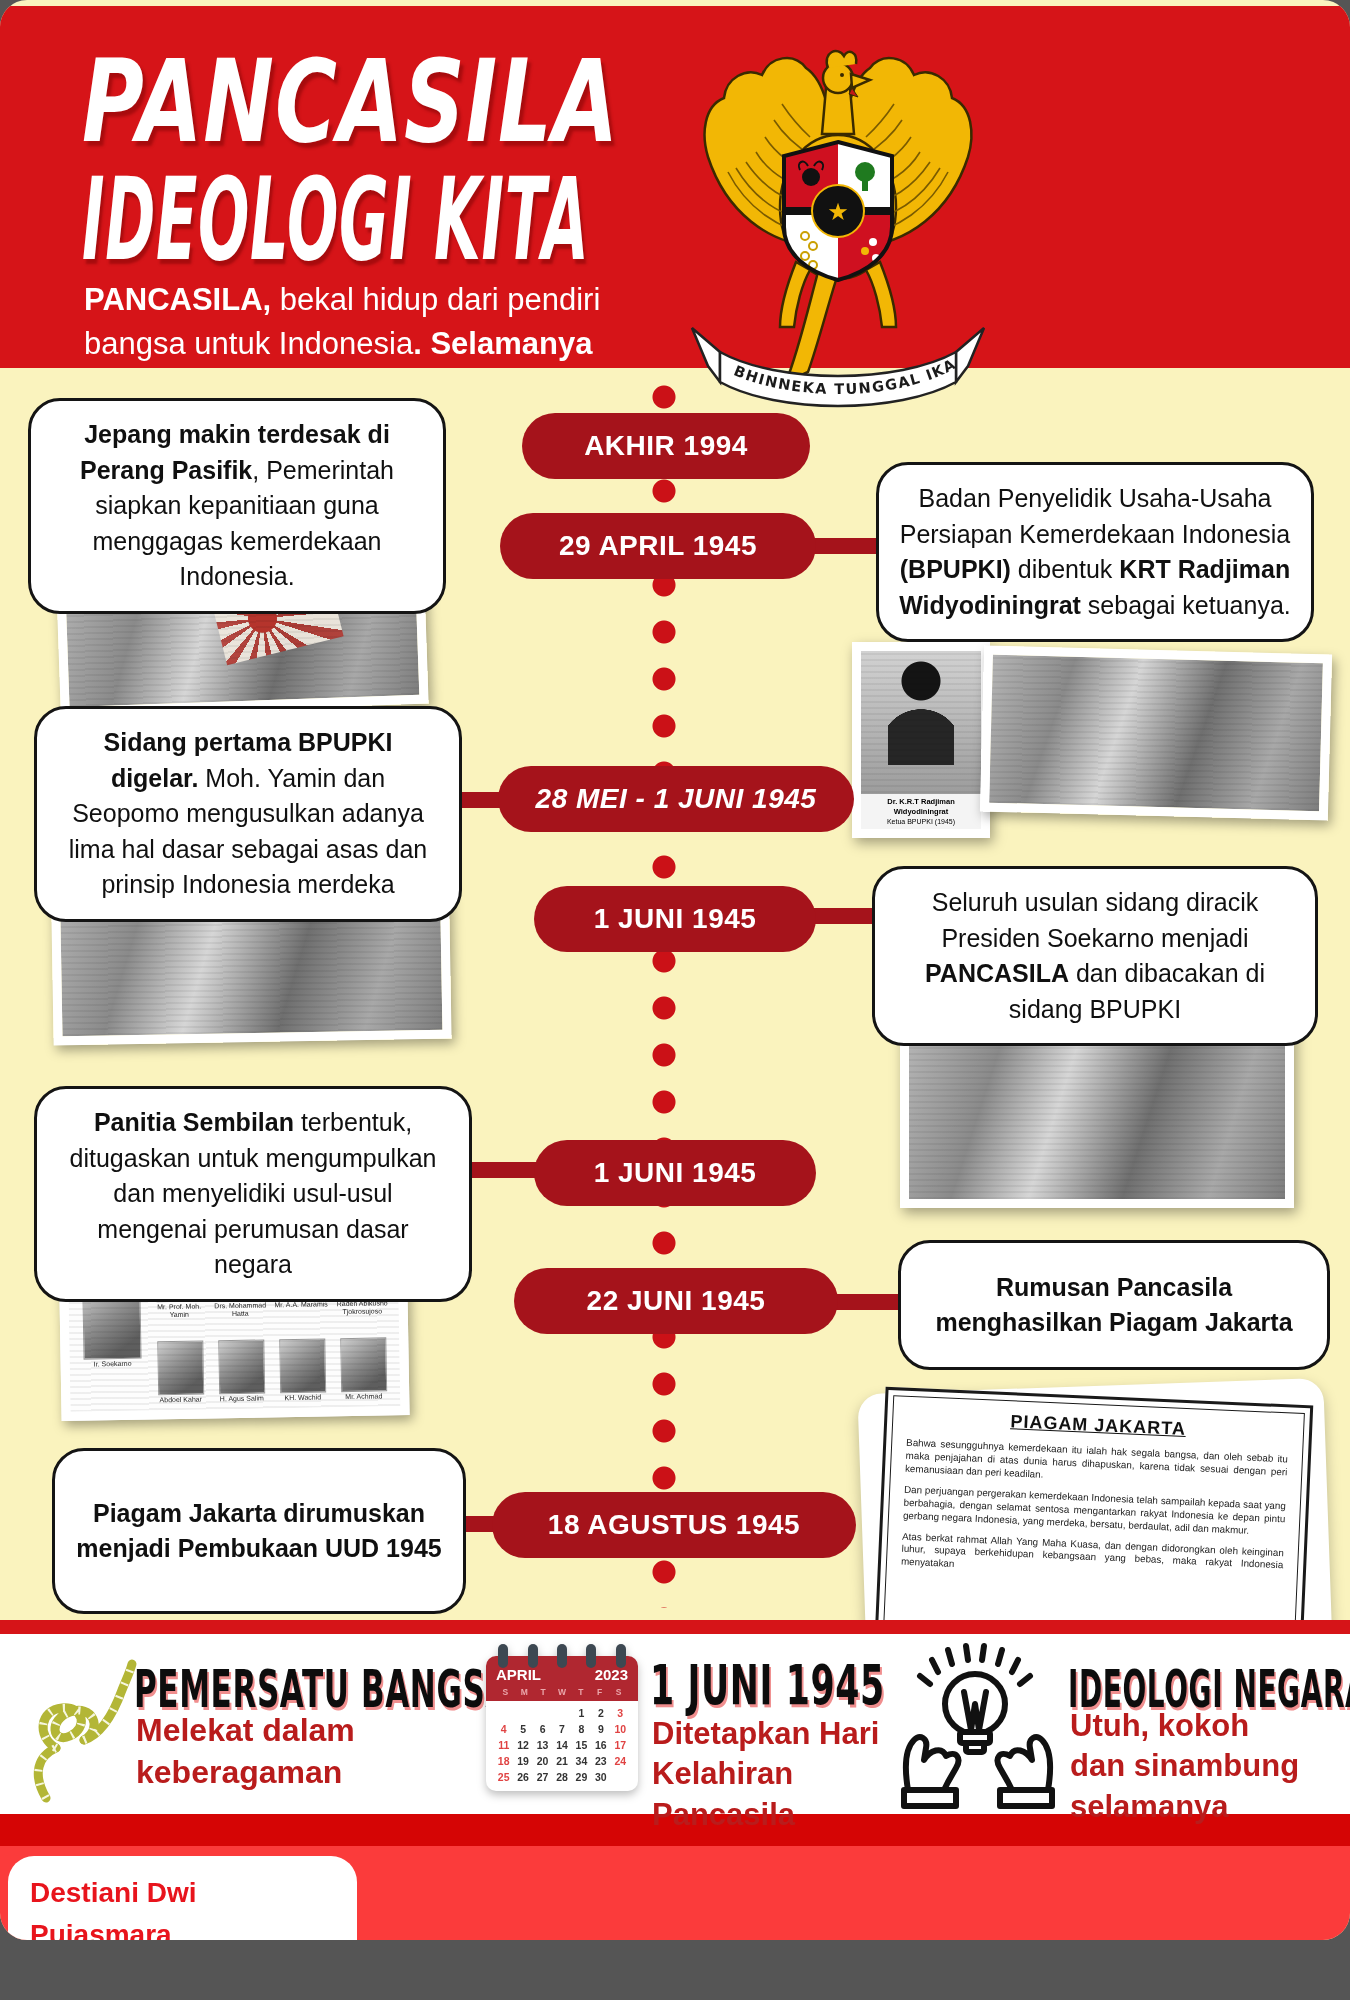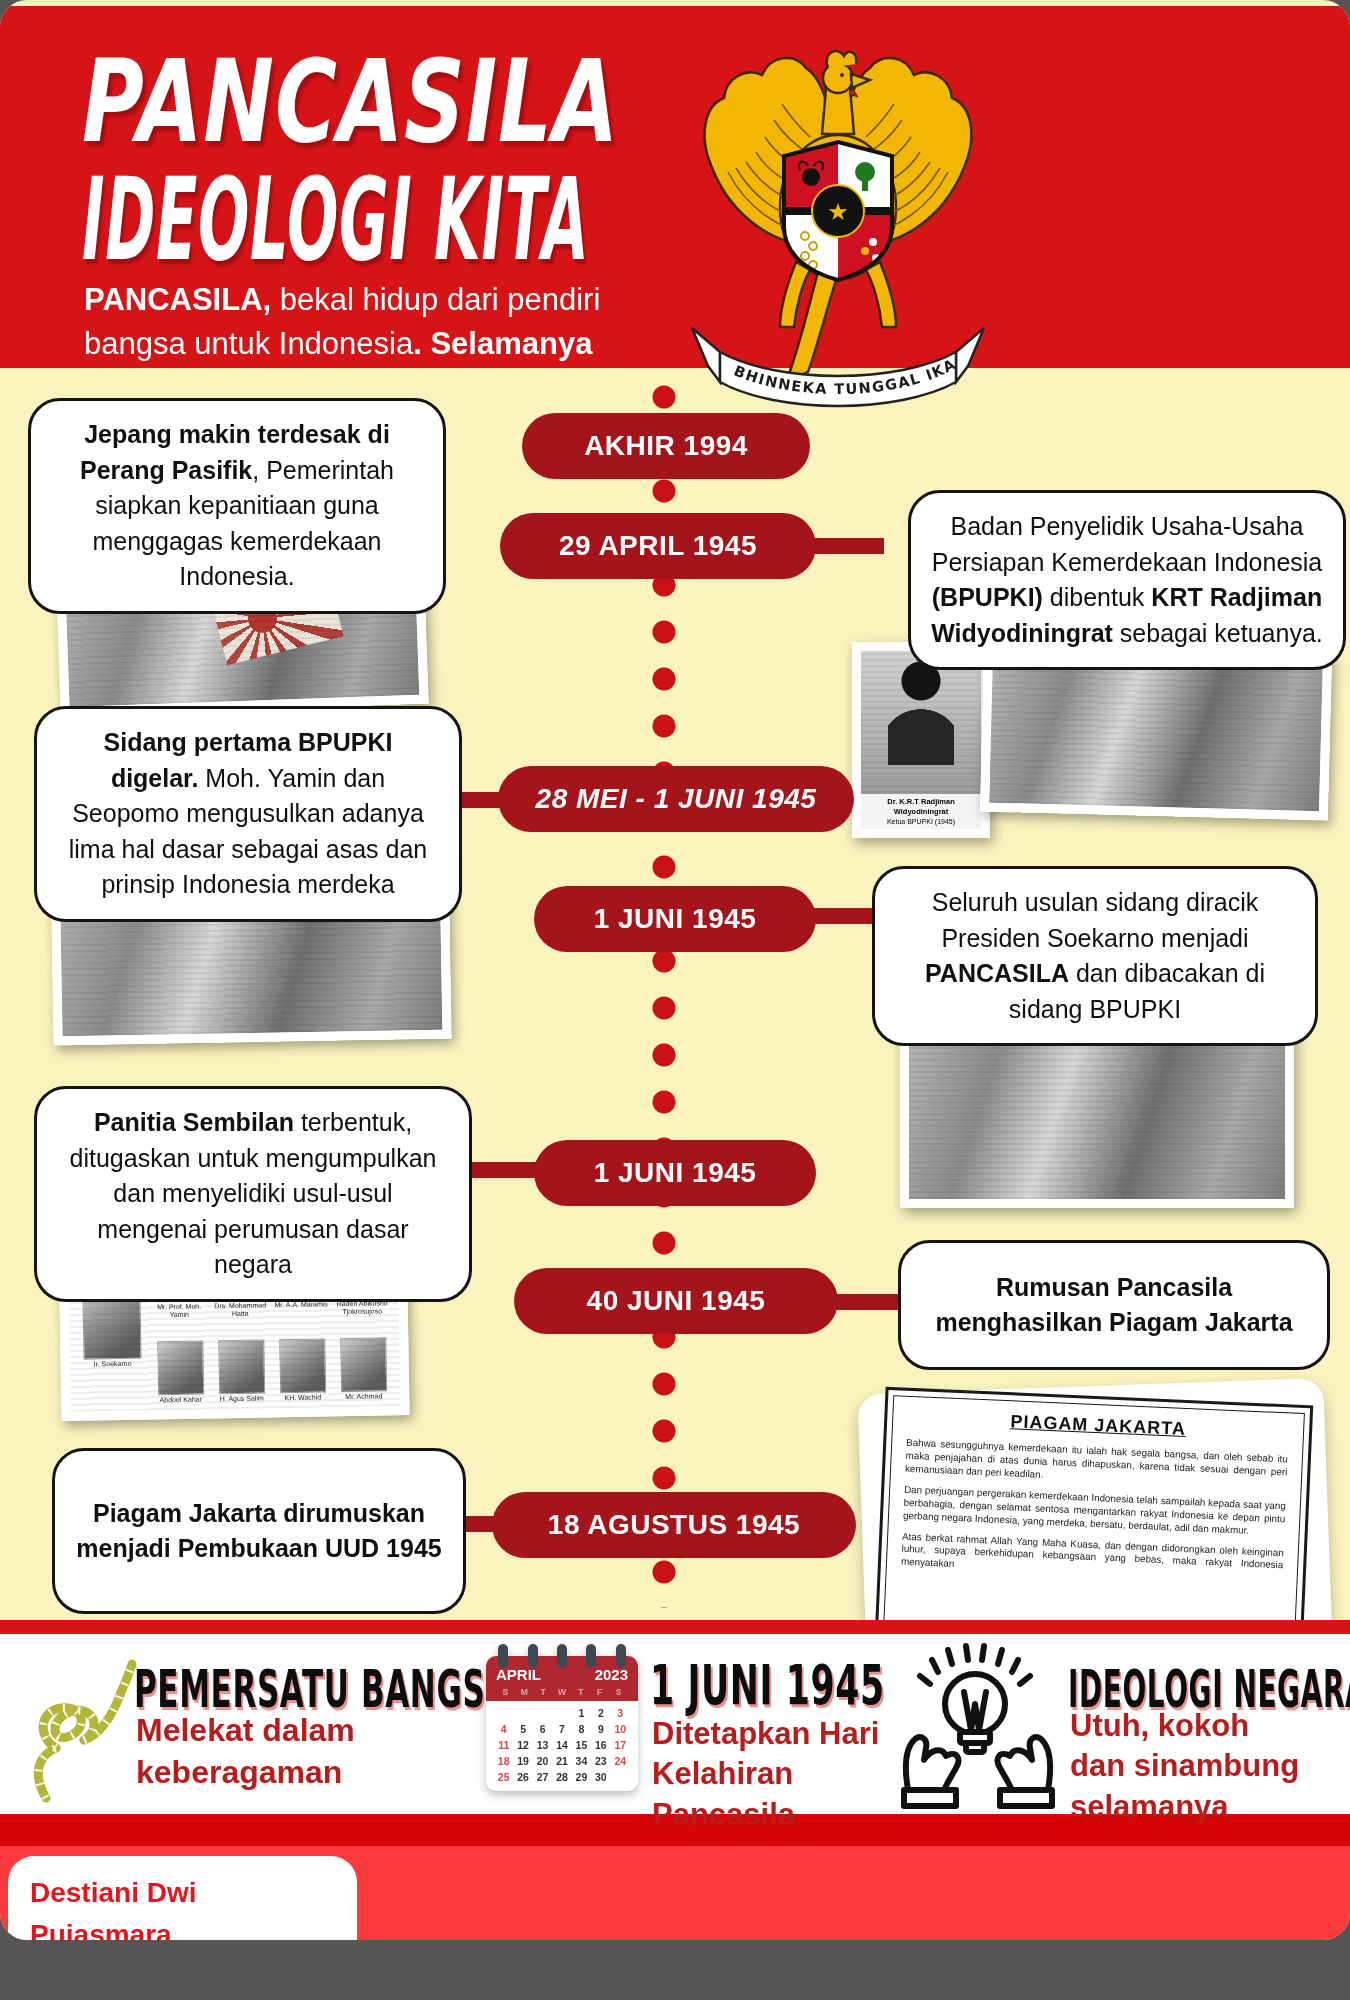--- a/index.html
+++ b/index.html
@@ -42,21 +42,21 @@
   .c5{left:822px;top:1294px;width:84px;}
   .c6{left:465px;top:1516px;width:44px;}
 
   
   .note{position:absolute;background:#fff;border:3px solid #141414;border-radius:32px;
         padding:16px 20px;text-align:center;font-size:25px;line-height:1.42;color:#101010;z-index:4;}
   .n1{left:28px;top:398px;width:372px;}
   .n2{left:34px;top:706px;width:382px;}
   .n3{left:34px;top:1086px;width:392px;}
   .n4{left:52px;top:1448px;width:368px;height:128px;display:flex;align-items:center;justify-content:center;}
-  .r1{left:876px;top:490px;width:392px;margin-left:32px;}
+  .r1{left:876px;top:462px;width:392px;}
   .r2{left:872px;top:866px;width:400px;}
   .r3{left:898px;top:1240px;width:386px;height:92px;display:flex;align-items:center;justify-content:center;}
 
   
   .photo{position:absolute;border:9px solid #fff;box-shadow:3px 5px 12px rgba(0,0,0,.35);
         z-index:1;overflow:hidden;}
   .photo::after{content:"";position:absolute;inset:0;
         background:repeating-linear-gradient(0deg,rgba(0,0,0,.06) 0 2px,rgba(255,255,255,0) 2px 6px);}
   .ph-a{background:linear-gradient(108deg,#b4b4b4,#8a8a8a 22%,#d6d6d6 40%,#6f6f6f 62%,#a8a8a8 82%,#7d7d7d);}
   .ph1{left:58px;top:552px;width:350px;height:140px;transform:rotate(-2deg);}
@@ -214,21 +214,21 @@
   <div class="conn c3"></div>
   <div class="conn c4"></div>
   <div class="conn c5"></div>
   <div class="conn c6"></div>
 
   <div class="badge b1">AKHIR 1994</div>
   <div class="badge b2">29 APRIL 1945</div>
   <div class="badge b3">28 MEI - 1 JUNI 1945</div>
   <div class="badge b4">1 JUNI 1945</div>
   <div class="badge b5">1 JUNI 1945</div>
-  <div class="badge b6">40 JUNI 1945</div>
+  <div class="badge b6">22 JUNI 1945</div>
   <div class="badge b7">18 AGUSTUS 1945</div>
 
   <div class="note n1"><b>Jepang makin terdesak di Perang Pasifik</b><span>, Pemerintah siapkan kepanitiaan guna menggagas kemerdekaan Indonesia.</span></div>
   <div class="note r1"><span>Badan Penyelidik Usaha-Usaha Persiapan Kemerdekaan Indonesia </span><b>(BPUPKI)</b><span> dibentuk </span><b>KRT Radjiman Widyodiningrat</b><span> sebagai ketuanya.</span></div>
   <div class="note n2"><b>Sidang pertama BPUPKI digelar.</b><span> Moh. Yamin dan Seopomo mengusulkan adanya lima hal dasar sebagai asas dan prinsip Indonesia merdeka</span></div>
   <div class="note r2"><span>Seluruh usulan sidang diracik Presiden Soekarno menjadi </span><b>PANCASILA</b><span> dan dibacakan di sidang BPUPKI</span></div>
   <div class="note r3">
       <b>Rumusan Pancasila menghasilkan Piagam Jakarta</b>
     </div>
   <div class="note n3"><b>Panitia Sembilan</b><span> terbentuk, ditugaskan untuk mengumpulkan dan menyelidiki usul-usul mengenai perumusan dasar negara</span></div>

